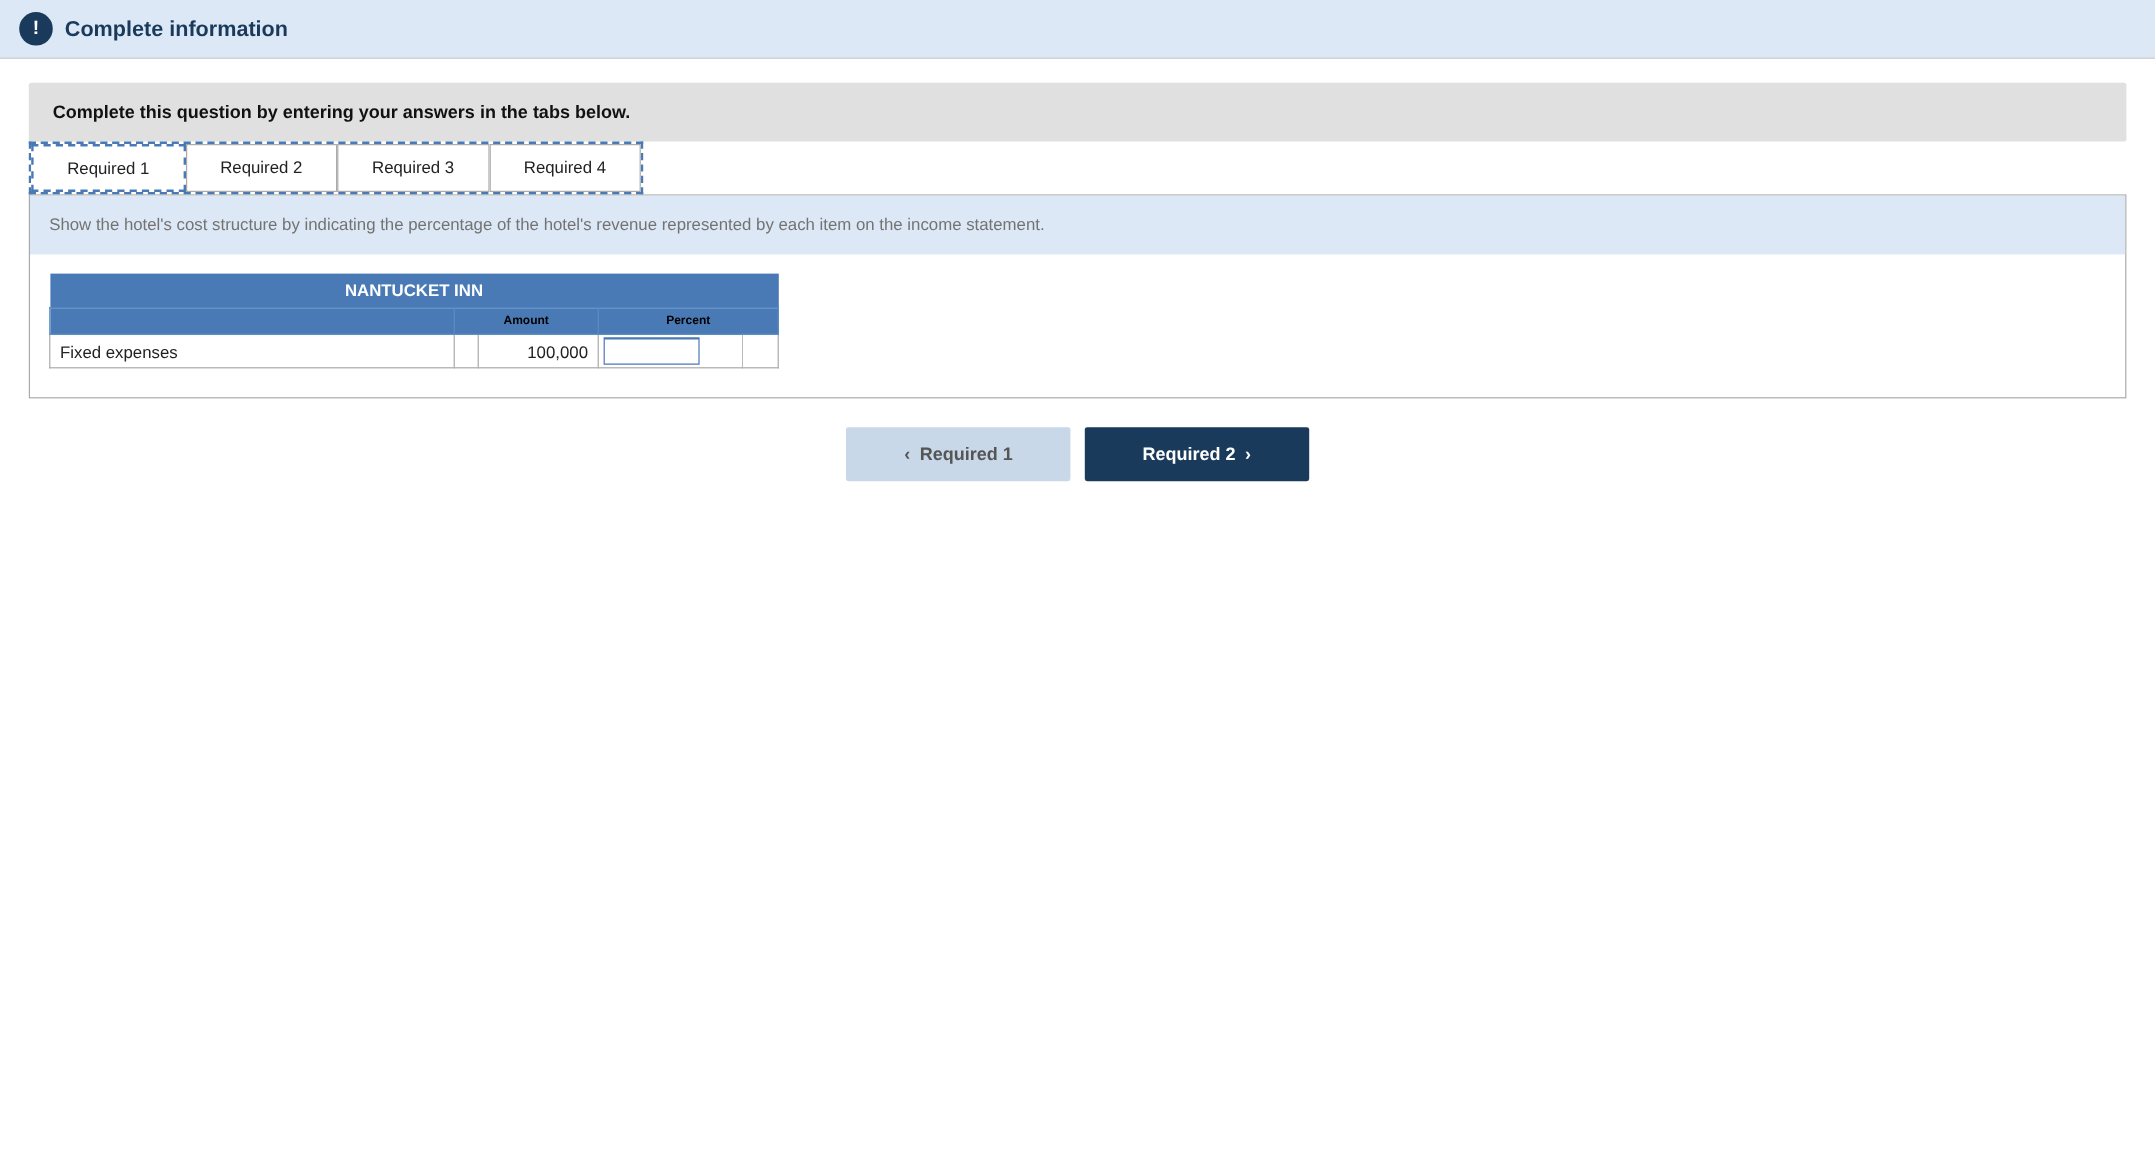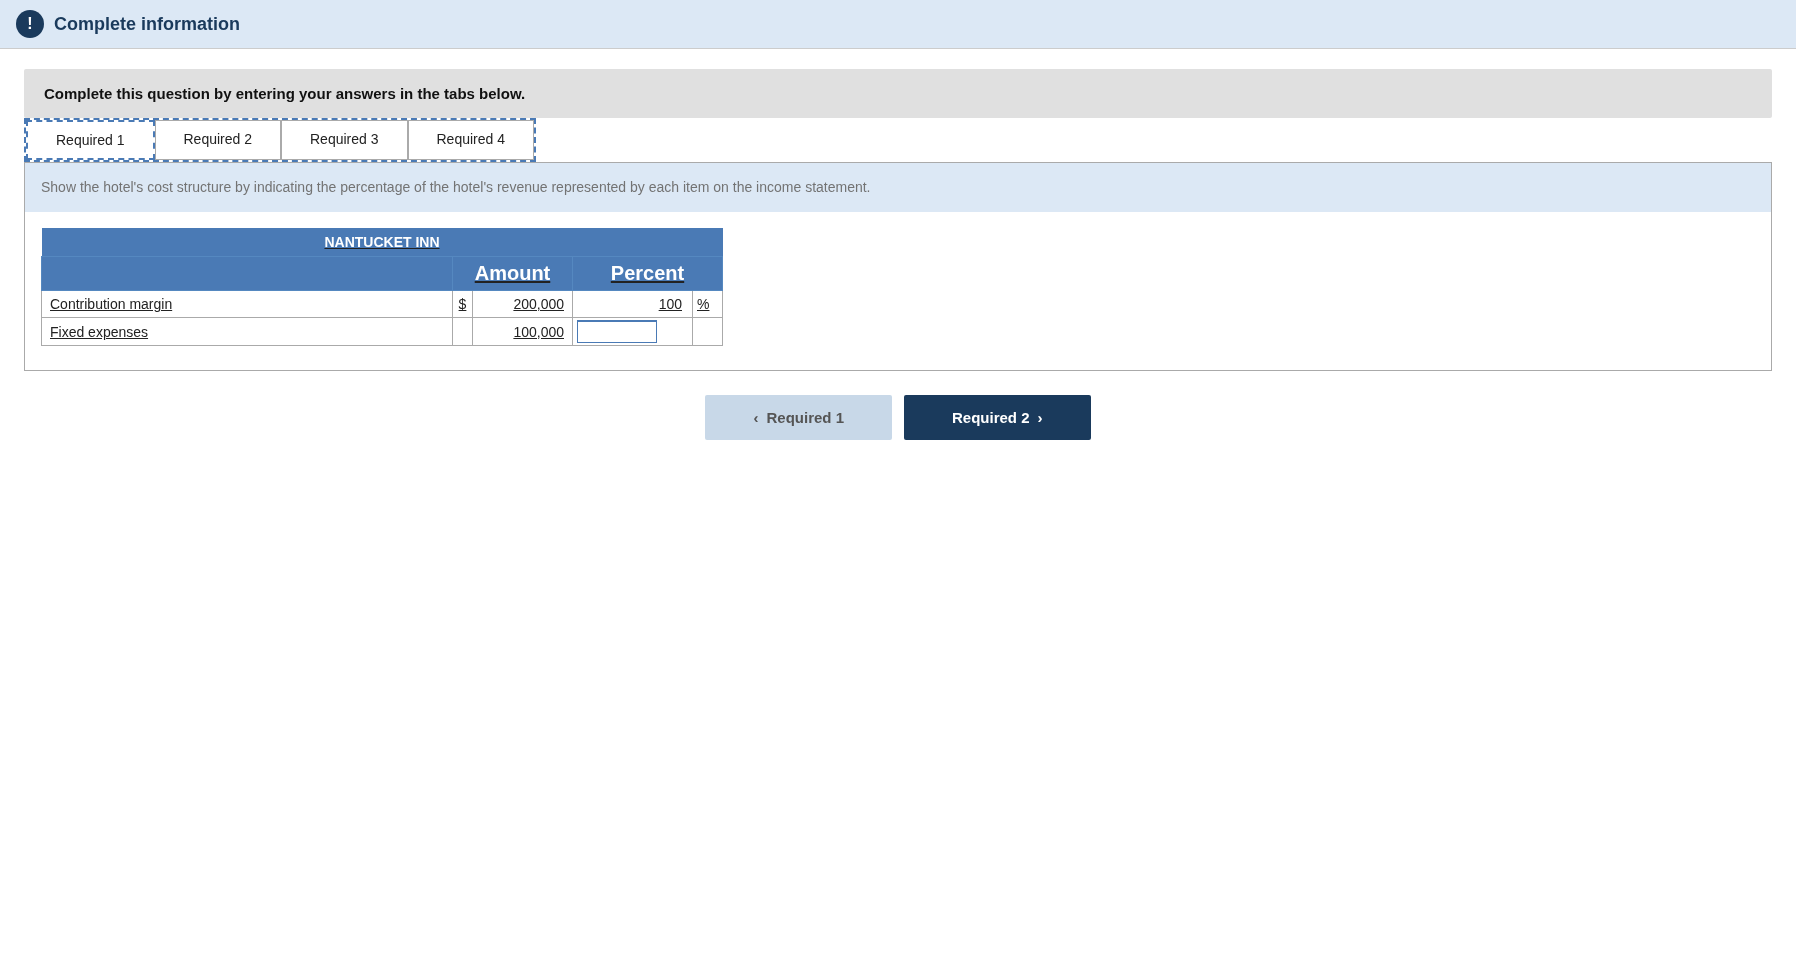--- a/index.html
+++ b/index.html
@@ -93,39 +93,38 @@
     }
 
     
     .table-area {
       padding: 16px 16px 24px;
     }
 
     
     .income-table {
       border-collapse: collapse;
-      width: 682px;
-      text-decoration: underline;
+      width: 608px;
     }
     .income-table .table-title-row td {
       background: #4a7ab5;
       color: #fff;
       font-weight: bold;
       text-align: center;
       padding: 6px 10px;
       font-size: 14px;
     }
     .income-table .col-header-row td {
       background: #4a7ab5;
-      color: #ffffff;
+      color: #000000;
       font-weight: bold;
       text-align: center;
       padding: 5px 10px;
       border: 1px solid #5588c0;
-      font-size: 20px;
+      font-size: 10px;
     }
     .income-table .col-header-row td:first-child {
       text-align: left;
     }
     .income-table tbody tr td {
       border: 1px solid #aaa;
       padding: 5px 8px;
       font-size: 14px;
     }
     .income-table tbody tr td.label-cell {
@@ -261,31 +260,20 @@
           <tr class="col-header-row">
             <td></td>
             <td colspan="2">Amount</td>
             <td colspan="2">Percent</td>
           </tr>
         </thead>
         <tbody>
 
 
 
-          <tr>
-            <td class="label-cell">Contribution margin</td>
-            <td class="dollar-sign">$</td>
-            <td class="amount-cell">200,000</td>
-            <td class="percent-input-cell">
-              <div class="percent-input-wrapper">
-                <span class="percent-value">100</span>
-              </div>
-            </td>
-            <td class="percent-label-cell">%</td>
-          </tr>
 
           <tr>
             <td class="label-cell">Fixed expenses</td>
             <td class="dollar-sign"></td>
             <td class="amount-cell">100,000</td>
             <td class="percent-input-cell">
               <input class="percent-input-editable" type="text" value="" style="">
             </td>
             <td class="percent-label-cell"></td>
           </tr>

